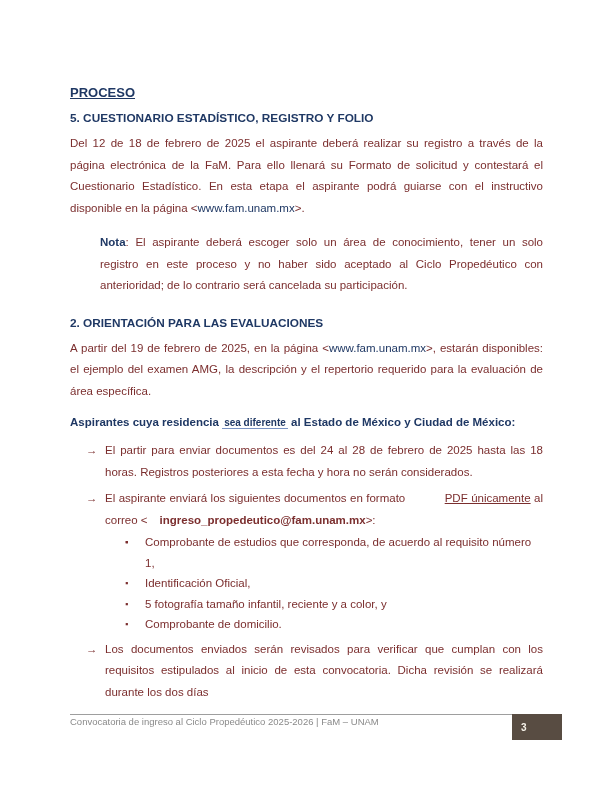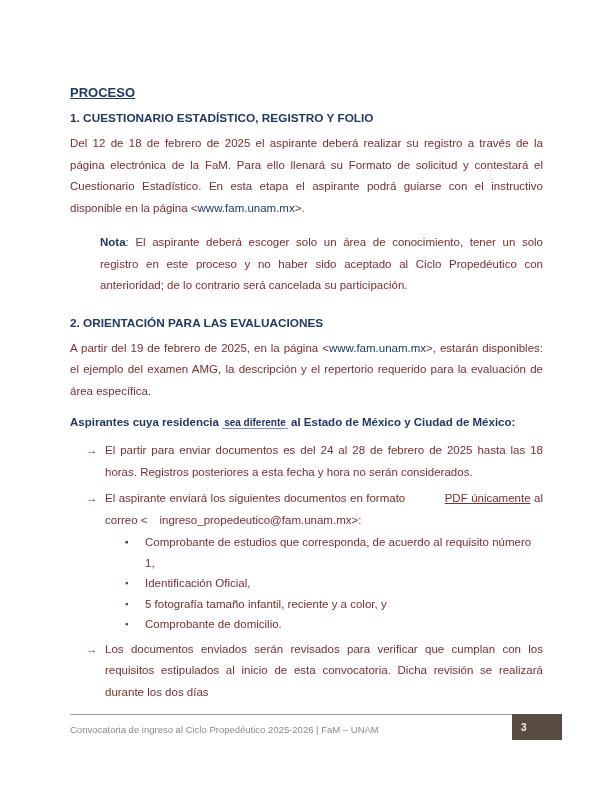--- a/index.html
+++ b/index.html
@@ -41,21 +41,21 @@
   }
   .para {
     text-align: justify;
     margin-top: 7px;
   }
   .bold { font-weight: normal; }
   .link {
     color: var(--heading-navy, #1F3864);
     font-weight: normal;
   }
-  .email { font-weight: normal; padding-left: 12px; }
+  .email { font-weight: bold; padding-left: 12px; }
   .u { text-decoration: underline; margin-left: 36px; }
   .nota {
     margin-left: 30px;
     margin-top: 13px;
     text-align: justify;
   }
   .nota-label { color: var(--heading-navy, #1F3864); font-weight: bold; }
   .residency {
     color: var(--heading-navy, #1F3864);
     font-weight: bold;
@@ -92,21 +92,21 @@
   .footer {
     position: absolute;
     left: 70px; top: 714px;
     width: 492px;
     display: flex;
     align-items: flex-start;
   }
   .footer-left {
     flex: 1;
     border-top: 1px solid #9e9e9e;
-    padding-top: 9px;
+    padding-top: 1px;
     font-size: 9.5px;
     color: var(--footer-gray, #8A8A8A);
     line-height: 12px;
   }
   .page-box {
     width: 50px; height: 26px;
     background: var(--page-box-brown, #584C42);
     color: var(--page-number-text, #F5F1E8);
     font-size: 10px;
     font-weight: bold;
@@ -116,21 +116,21 @@
     box-sizing: border-box;
   }
 </style>
 </head>
 <body>
 
 <div class="content">
 
   <div class="doc-title">PROCESO</div>
 
-  <div class="h-num">1. CUESTIONARIO ESTADÍSTICO, REGISTRO Y FOLIO</div>
+  <div class="h-num">5. CUESTIONARIO ESTADÍSTICO, REGISTRO Y FOLIO</div>
   <div class="para"><span>Del </span><span class="bold">12 de 18 de febrero de 2025</span><span> el aspirante deberá realizar su registro a través de la página electrónica de la FaM. Para ello llenará su </span><span class="bold">Formato de solicitud</span><span> y contestará el </span><span class="bold">Cuestionario Estadístico</span><span>. En esta etapa el aspirante podrá guiarse con el instructivo disponible en la página &lt;</span><span class="link">www.fam.unam.mx</span><span>&gt;.</span></div>
 
   <div class="nota"><span class="nota-label">Nota</span><span>: </span><span>El aspirante deberá escoger solo un área de conocimiento, tener un solo registro en este proceso y no haber sido aceptado al Ciclo Propedéutico con anterioridad; de lo contrario será cancelada su participación.</span></div>
 
   <div class="h-num" style="margin-top:19px">2. ORIENTACIÓN PARA LAS EVALUACIONES</div>
   <div class="para"><span>A partir del </span><span class="bold">19 de febrero de 2025,</span><span> en la página &lt;</span><span class="link">www.fam.unam.mx</span><span>&gt;, estarán disponibles: el ejemplo del examen AMG, la descripción y el repertorio requerido para la evaluación de área específica.</span></div>
 
 
   <div class="residency"><span>Aspirantes cuya residencia </span><span class="residency-em">sea diferente</span><span> al Estado de México y Ciudad de México:</span></div>
 

